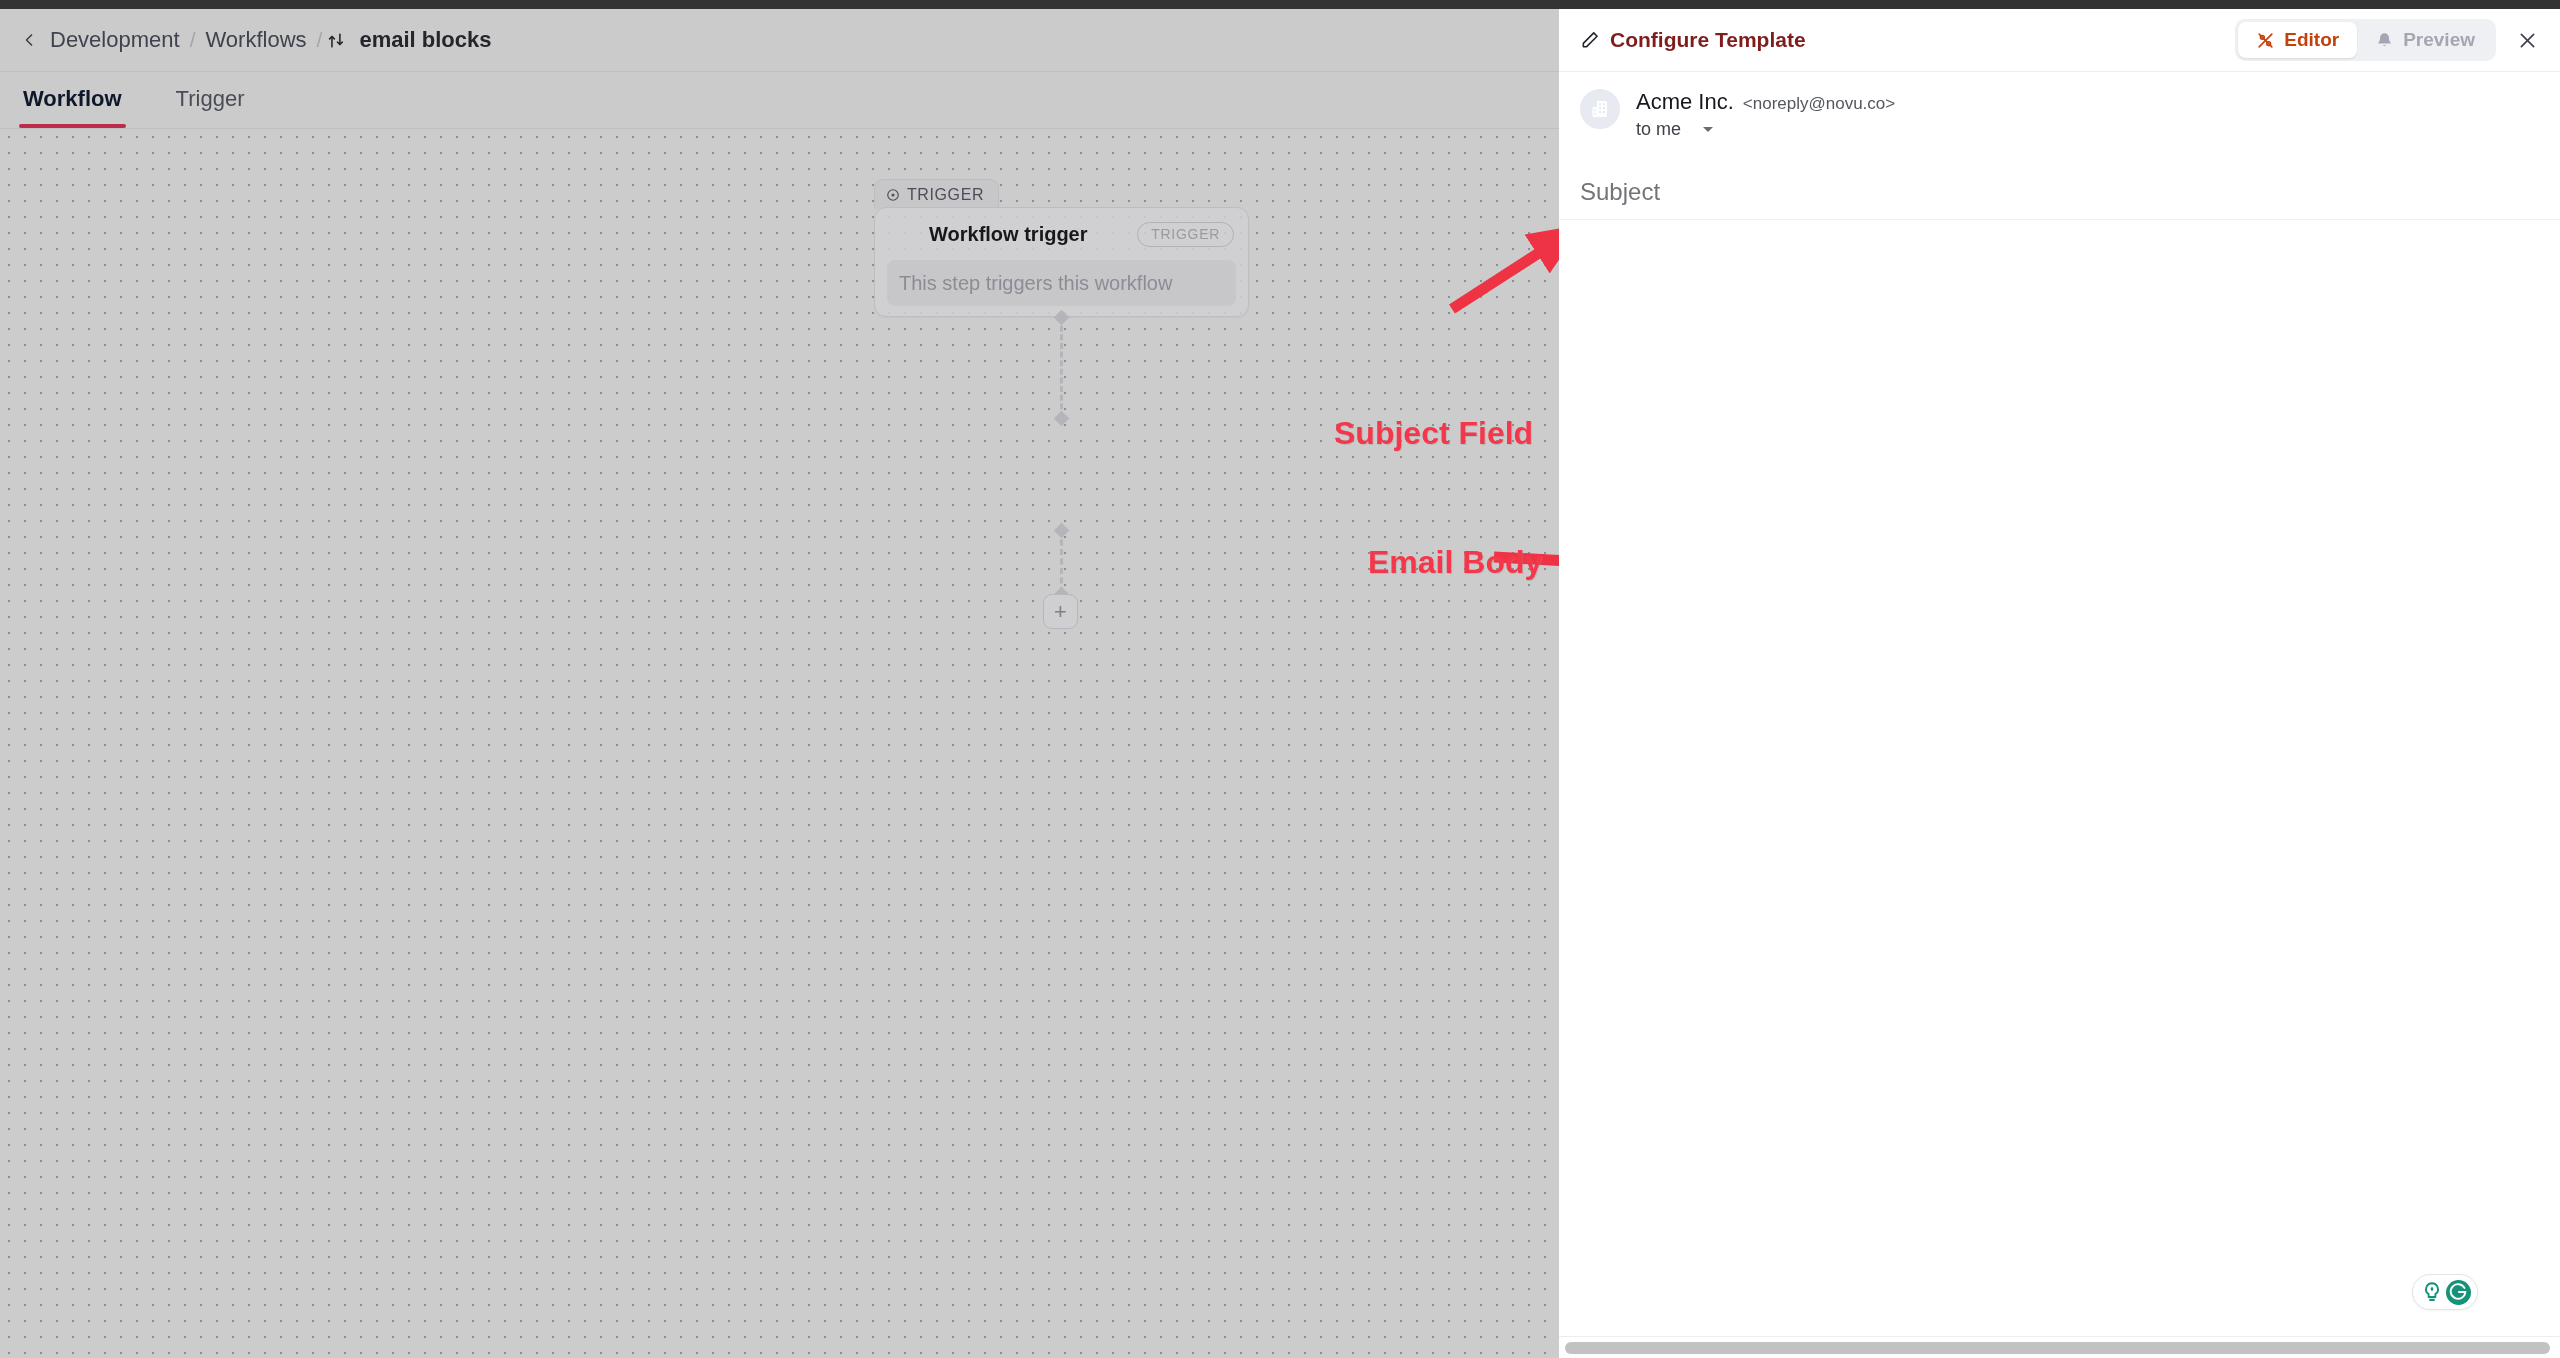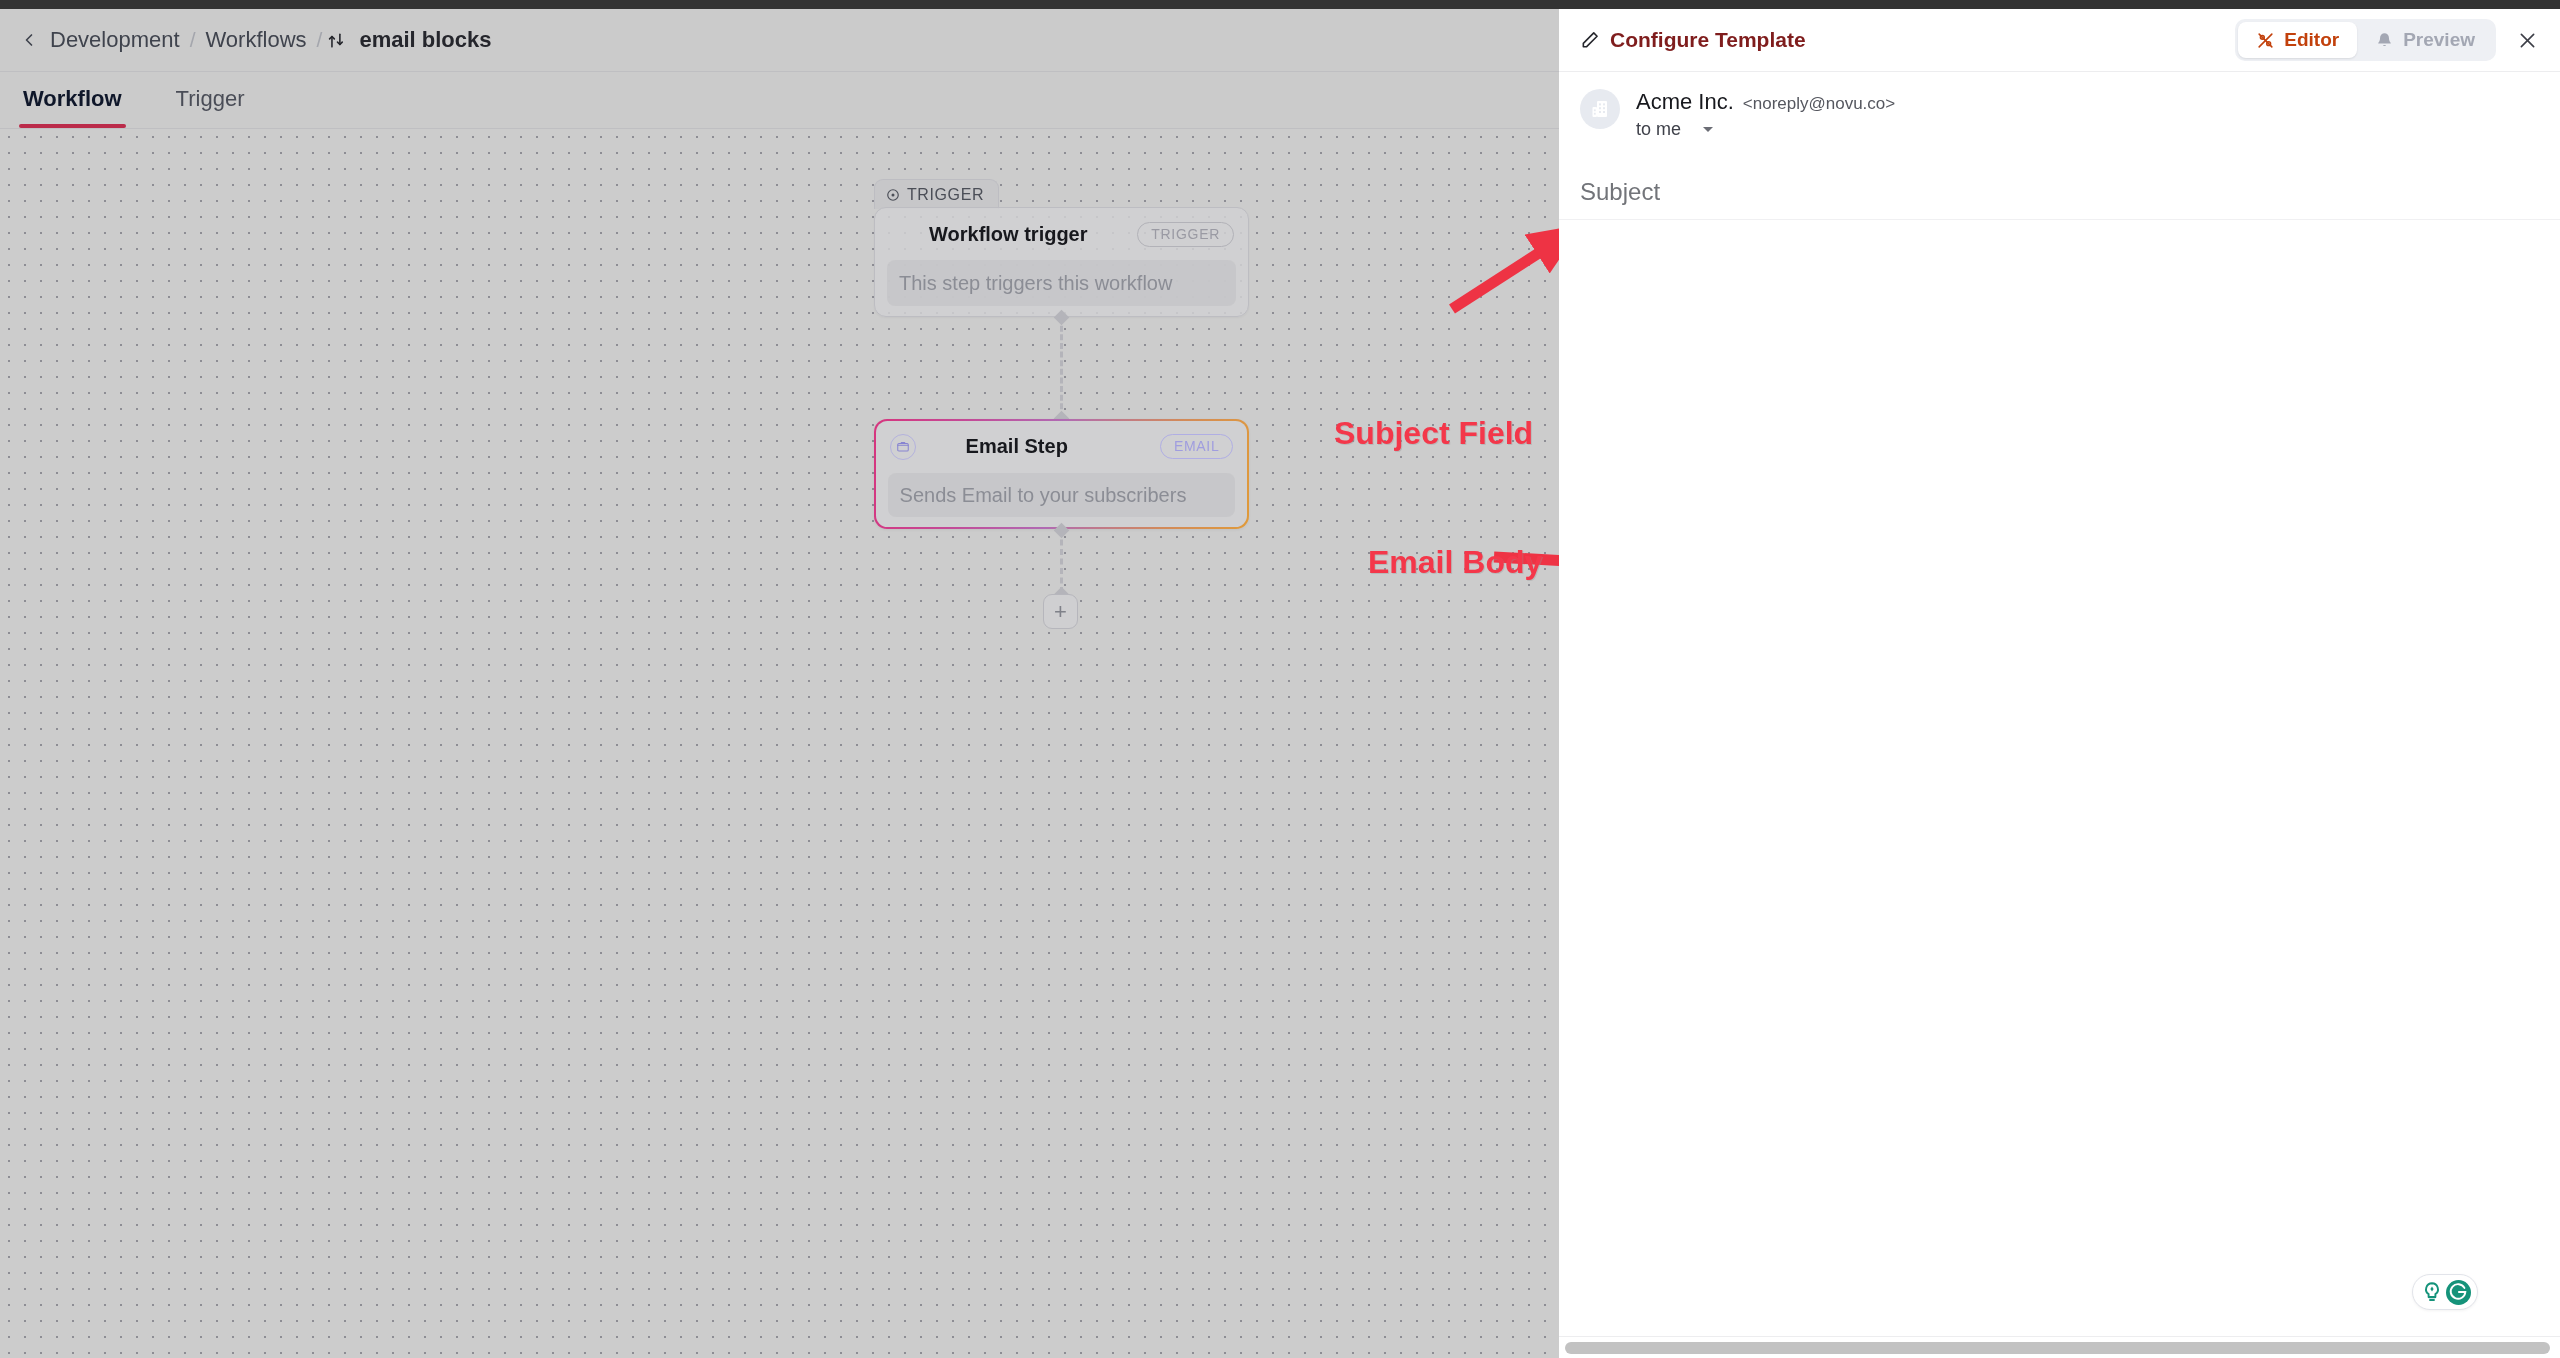--- a/index.html
+++ b/index.html
@@ -317,36 +317,20 @@
           <span class="node-title">Workflow trigger</span>
           <span class="node-badge">TRIGGER</span>
         </div>
         <div class="node-body">This step triggers this workflow</div>
       </div>
 
       <div class="conn-diamond d1"></div>
       <div class="connector conn-1"></div>
       <div class="conn-diamond d2"></div>
 
-      <div class="node-email">
-        <div class="node-email-inner">
-          <div class="node-head">
-            <span class="node-icon-ring">
-              <svg viewBox="0 0 24 24" width="14" height="14" fill="none" stroke="currentColor" stroke-width="1.8" stroke-linecap="round" stroke-linejoin="round">
-                  <rect x="3" y="6" width="18" height="13" rx="2"></rect>
-                  <path d="M3 9h18"></path>
-                  <path d="M9 6V4.5h6V6"></path>
-                </svg>
-            </span>
-            <span class="node-title">Email Step</span>
-            <span class="node-badge email">EMAIL</span>
-          </div>
-          <div class="node-body">Sends Email to your subscribers</div>
-        </div>
-      </div>
 
       <div class="conn-diamond d3"></div>
       <div class="connector conn-2"></div>
       <div class="conn-diamond d4"></div>
 
       <div class="add-btn">+</div>
 
       <svg class="anno-svg" width="1559" height="1229">
         <defs>
           <marker id="arrowhead" markerWidth="5" markerHeight="4.2" refX="4.2" refY="2.1" orient="auto">

